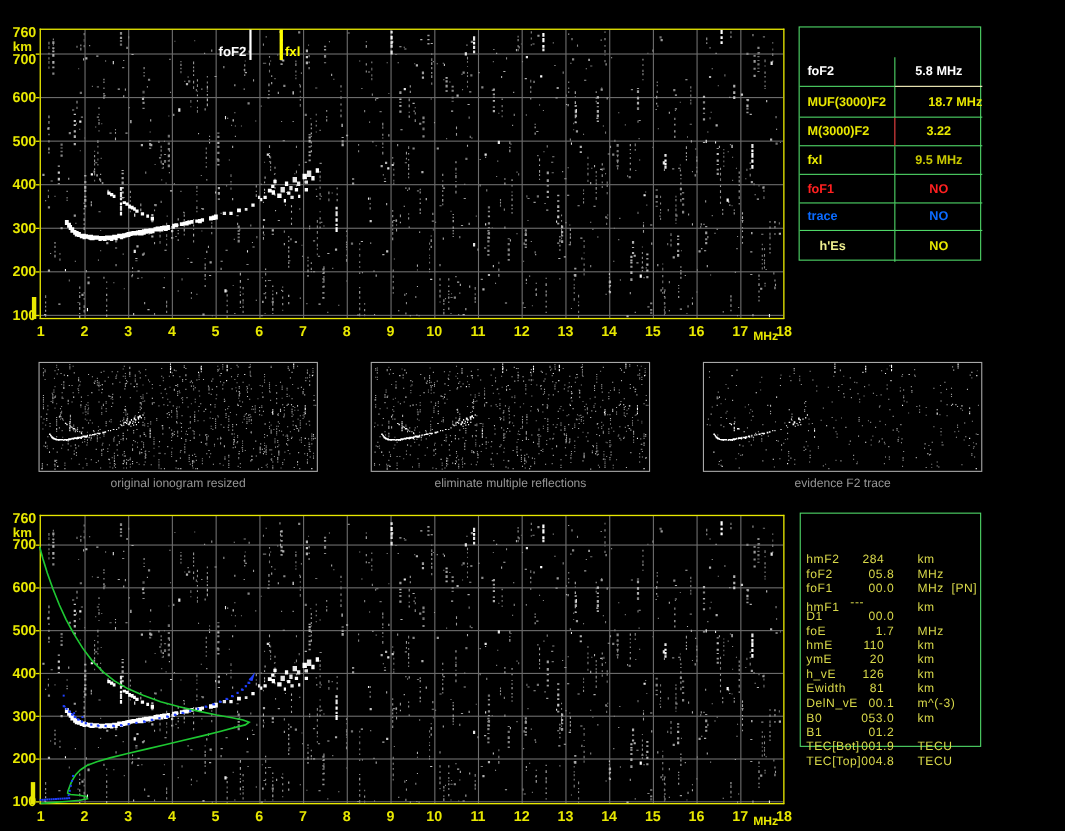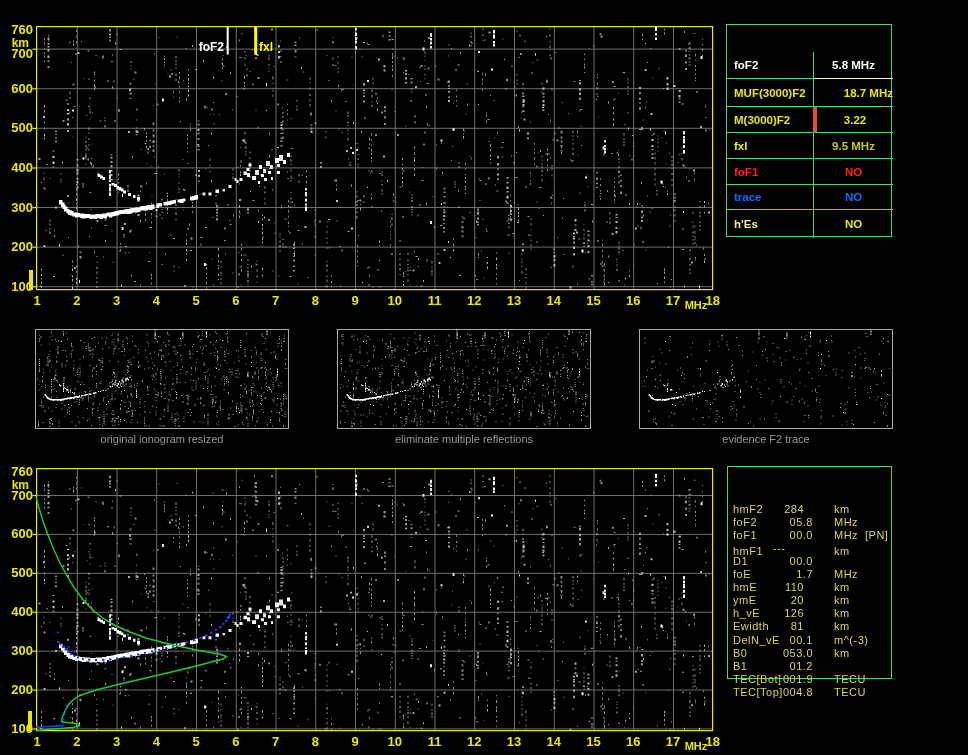--- a/index.html
+++ b/index.html
@@ -280,28 +280,28 @@
         <rect x="57.0" y="631.5" width="1.8" height="1.8" fill="#2040ff"></rect>
         <rect x="66.5" y="647.5" width="1.8" height="1.8" fill="#2040ff"></rect>
         <rect x="74.0" y="651.0" width="1.8" height="1.8" fill="#2040ff"></rect>
       </svg></div>
 <div style="position:absolute;left:726px;top:24px;width:166px;height:213px;border:1px solid #4fd768;box-sizing:border-box;">
       <div style="position:absolute;left:0;top:27px;width:86px;height:27px;border-bottom:1px solid #4fd768;box-sizing:border-box;line-height:27px;color:#ffffff;font-weight:bold;font-size:11.5px;padding-left:7px;">foF2</div>
       <div style="position:absolute;left:86px;top:27px;width:80px;height:27px;border-bottom:1px solid #fef9c3;border-left:1px solid #4fd768;box-sizing:border-box;line-height:27px;color:#ffffff;font-weight:bold;font-size:11.5px;text-align:center;">5.8 MHz</div>
       <div style="position:absolute;left:0;top:54px;width:86px;height:28px;border-bottom:1px solid #4fd768;box-sizing:border-box;line-height:28px;color:#e8e800;font-weight:bold;font-size:11.5px;padding-left:7px;">MUF(3000)F2</div>
       <div style="position:absolute;left:86px;top:54px;width:80px;height:28px;border-bottom:1px solid #4fd768;border-left:1px solid #4fd768;box-sizing:border-box;line-height:28px;color:#e8e800;font-weight:bold;font-size:11.5px;text-align:right;">18.7 MHz</div>
       <div style="position:absolute;left:0;top:82px;width:86px;height:26px;border-bottom:1px solid #4fd768;box-sizing:border-box;line-height:26px;color:#e8e800;font-weight:bold;font-size:11.5px;padding-left:7px;">M(3000)F2</div>
-      <div style="position:absolute;left:86px;top:82px;width:80px;height:26px;border-bottom:1px solid #4fd768;border-left:4px solid #ef4444;box-sizing:border-box;line-height:26px;color:#e8e800;font-weight:bold;font-size:11.5px;text-align:center;">3.22</div>
+      <div style="position:absolute;left:86px;top:82px;width:80px;height:26px;border-bottom:1px solid #4fd768;border-left:1px solid #ef4444;box-sizing:border-box;line-height:26px;color:#e8e800;font-weight:bold;font-size:11.5px;text-align:center;">3.22</div>
       <div style="position:absolute;left:0;top:108px;width:86px;height:26px;border-bottom:1px solid #4fd768;box-sizing:border-box;line-height:26px;color:#f0f000;font-weight:bold;font-size:11.5px;padding-left:7px;">fxl</div>
       <div style="position:absolute;left:86px;top:108px;width:80px;height:26px;border-bottom:1px solid #4fd768;border-left:1px solid #4fd768;box-sizing:border-box;line-height:26px;color:#c9c900;font-weight:bold;font-size:11.5px;text-align:center;">9.5 MHz</div>
       <div style="position:absolute;left:0;top:134px;width:86px;height:26px;border-bottom:1px solid #4fd768;box-sizing:border-box;line-height:26px;color:#ff2020;font-weight:bold;font-size:11.5px;padding-left:7px;">foF1</div>
       <div style="position:absolute;left:86px;top:134px;width:80px;height:26px;border-bottom:1px solid #4fd768;border-left:1px solid #4fd768;box-sizing:border-box;line-height:26px;color:#ff2020;font-weight:bold;font-size:11.5px;text-align:center;">NO</div>
       <div style="position:absolute;left:0;top:160px;width:86px;height:25px;border-bottom:1px solid #4fd768;box-sizing:border-box;line-height:25px;color:#0b6bff;font-weight:bold;font-size:11.5px;padding-left:7px;">trace</div>
       <div style="position:absolute;left:86px;top:160px;width:80px;height:25px;border-bottom:1px solid #4fd768;border-left:1px solid #4fd768;box-sizing:border-box;line-height:25px;color:#0b6bff;font-weight:bold;font-size:11.5px;text-align:center;">NO</div>
-      <div style="position:absolute;left:0;top:185px;width:86px;height:28px;box-sizing:border-box;line-height:28px;color:#efef90;font-weight:bold;font-size:11.5px;padding-left:7px;">h'Es</div>
+      <div style="position:absolute;left:11px;top:185px;width:86px;height:28px;box-sizing:border-box;line-height:28px;color:#efef90;font-weight:bold;font-size:11.5px;padding-left:7px;">h'Es</div>
       <div style="position:absolute;left:86px;top:185px;width:80px;height:28px;border-left:1px solid #4fd768;box-sizing:border-box;line-height:28px;color:#e8e800;font-weight:bold;font-size:11.5px;text-align:center;">NO</div>
     </div>
 <div style="position:absolute;left:727px;top:466px;width:165px;height:213px;border:1px solid #4fd768;box-sizing:border-box;"></div>
     <div style="position:absolute;left:733px;top:503.0px;width:200px;height:13px;color:#d8d84a;font-size:11px;letter-spacing:0.5px;line-height:13px;white-space:nowrap;"><span style="display:inline-block;width:40px;">hmF2</span><span style="display:inline-block;width:40px;text-align:right;"><span style="padding-right:9px;">284</span></span><span style="display:inline-block;width:26px;margin-left:21px;">km</span><span style="margin-left:5px;"></span></div>
     <div style="position:absolute;left:733px;top:516.0px;width:200px;height:13px;color:#d8d84a;font-size:11px;letter-spacing:0.5px;line-height:13px;white-space:nowrap;"><span style="display:inline-block;width:40px;">foF2</span><span style="display:inline-block;width:40px;text-align:right;">05.8</span><span style="display:inline-block;width:26px;margin-left:21px;">MHz</span><span style="margin-left:5px;"></span></div>
     <div style="position:absolute;left:733px;top:529.1px;width:200px;height:13px;color:#d8d84a;font-size:11px;letter-spacing:0.5px;line-height:13px;white-space:nowrap;"><span style="display:inline-block;width:40px;">foF1</span><span style="display:inline-block;width:40px;text-align:right;">00.0</span><span style="display:inline-block;width:26px;margin-left:21px;">MHz</span><span style="margin-left:5px;">[PN]</span></div>
     <div style="position:absolute;left:733px;top:542.1px;width:200px;height:13px;color:#d8d84a;font-size:11px;letter-spacing:0.5px;line-height:13px;white-space:nowrap;"><span style="display:inline-block;width:40px;">hmF1</span><span style="display:inline-block;width:40px;text-align:right;"><span style="float:left;">---</span></span><span style="display:inline-block;width:26px;margin-left:21px;">km</span><span style="margin-left:5px;"></span></div>
     <div style="position:absolute;left:733px;top:555.2px;width:200px;height:13px;color:#d8d84a;font-size:11px;letter-spacing:0.5px;line-height:13px;white-space:nowrap;"><span style="display:inline-block;width:40px;">D1</span><span style="display:inline-block;width:40px;text-align:right;">00.0</span><span style="display:inline-block;width:26px;margin-left:21px;"></span><span style="margin-left:5px;"></span></div>
     <div style="position:absolute;left:733px;top:568.2px;width:200px;height:13px;color:#d8d84a;font-size:11px;letter-spacing:0.5px;line-height:13px;white-space:nowrap;"><span style="display:inline-block;width:40px;">foE</span><span style="display:inline-block;width:40px;text-align:right;">1.7</span><span style="display:inline-block;width:26px;margin-left:21px;">MHz</span><span style="margin-left:5px;"></span></div>
     <div style="position:absolute;left:733px;top:581.3px;width:200px;height:13px;color:#d8d84a;font-size:11px;letter-spacing:0.5px;line-height:13px;white-space:nowrap;"><span style="display:inline-block;width:40px;">hmE</span><span style="display:inline-block;width:40px;text-align:right;"><span style="padding-right:9px;">110</span></span><span style="display:inline-block;width:26px;margin-left:21px;">km</span><span style="margin-left:5px;"></span></div>

